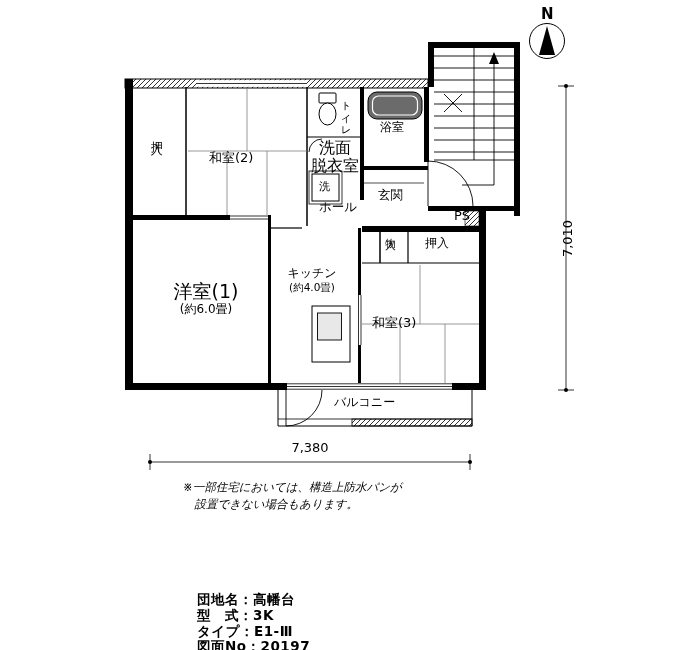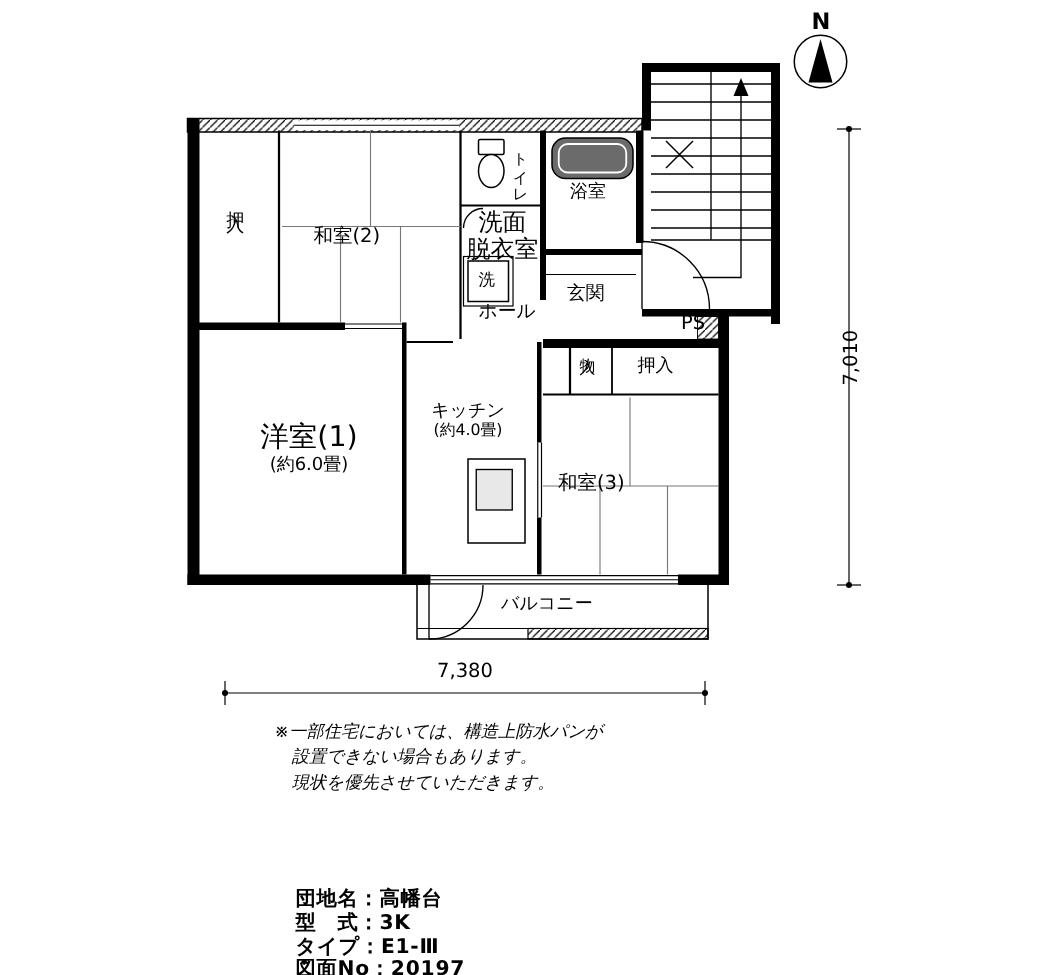--- a/index.html
+++ b/index.html
@@ -186,21 +186,20 @@
   </div>
   <span class="lbl" style="left:372px;top:316px;font-size:13px;">和室(3)</span>
   <span class="lbl" style="left:334px;top:396px;font-size:12px;">バルコニー</span>
 
   <span class="lbl dim-v" style="left:550px;top:231px;font-size:13px;">7,010</span>
   <div class="lbl center" style="left:150px;top:441px;width:320px;font-size:13px;">7,380</div>
 
   <div class="notes">
     <div>※一部住宅においては、構造上防水パンが</div>
     <div>　設置できない場合もあります。</div>
-    <div>　現状を優先させていただきます。</div>
   </div>
 
   <div class="info">
     <div>団地名：高幡台</div>
     <div>型　式：3K</div>
     <div>タイプ：E1-Ⅲ</div>
     <div>図面No：20197</div>
   </div>
 
 </div>

